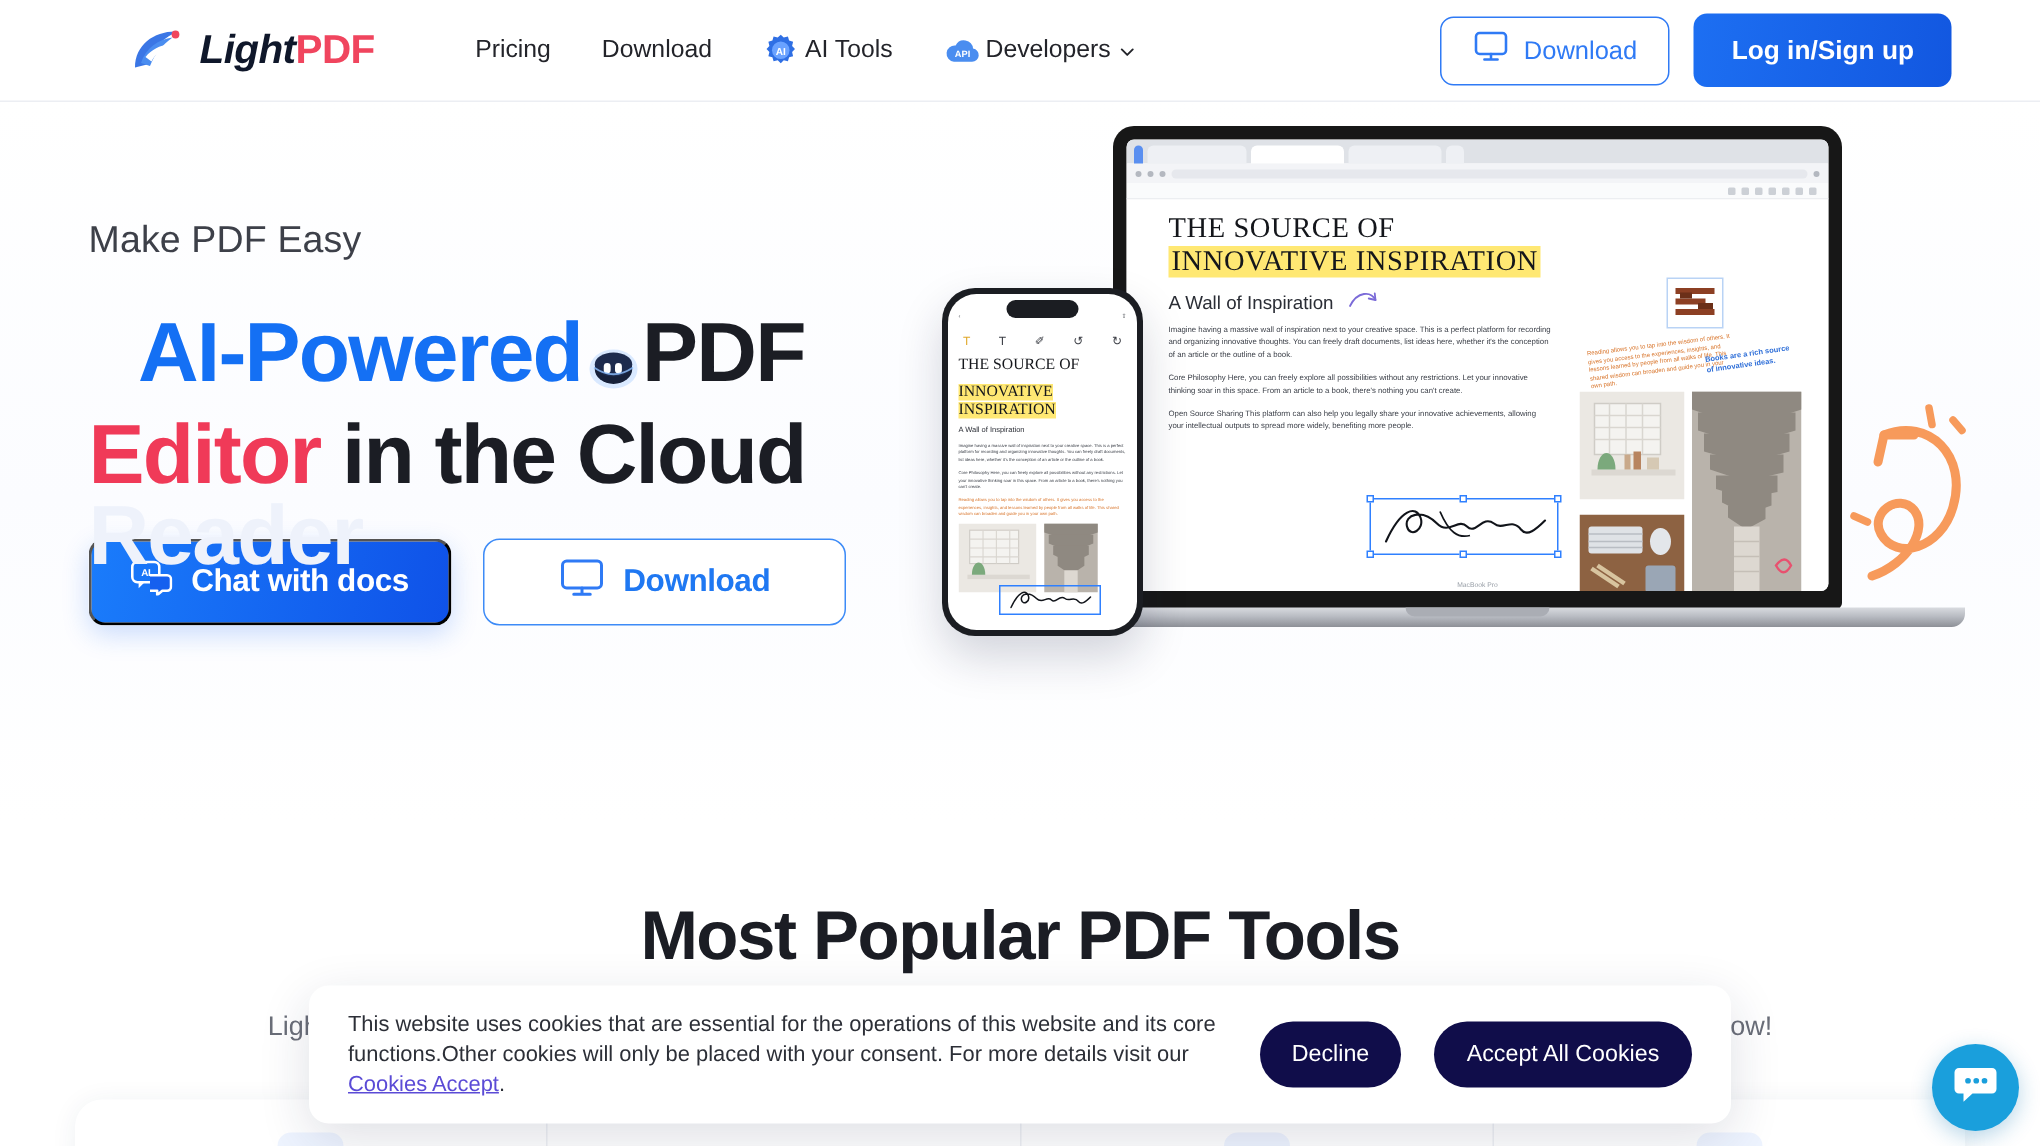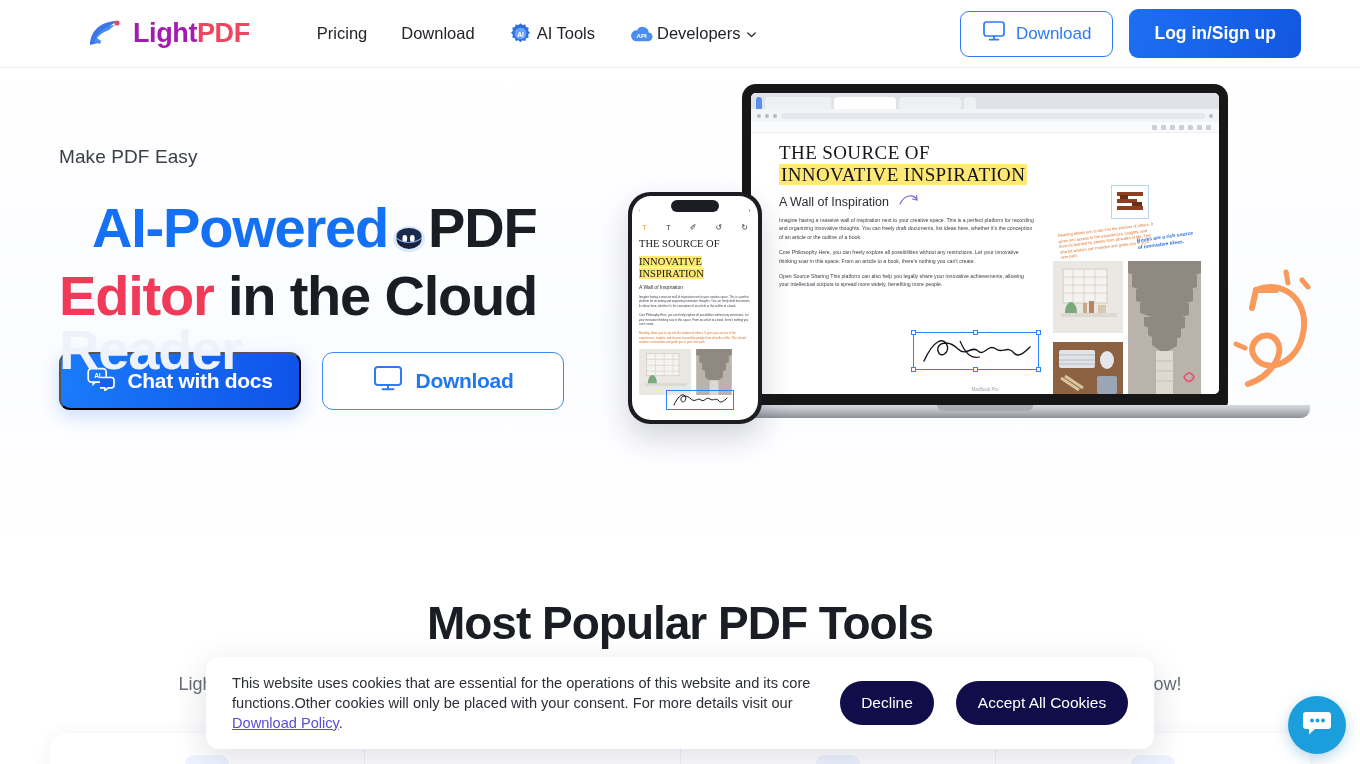--- a/index.html
+++ b/index.html
@@ -13,21 +13,21 @@
 
   
   #header {
     position:absolute; top:0; left:0; width:1360px; height:68px;
     background:#fff; border-bottom:1px solid #eceef3;
     display:flex; align-items:center; z-index:40;
   }
   .logo-wrap { display:flex; align-items:center; margin-left:84px; gap:7px; }
   .logo-mark { width:42px; height:36px; position:relative; }
   .logo-text { font-size:27px; font-weight:600; letter-spacing:-0.4px; }
-  .logo-light { color:#a21caf; }
+  .logo-light { color:#0f172a;font-style:italic; }
   .logo-pdf { color:#f0455e; }
 
   .nav { display:flex; align-items:center; margin-left:50px; gap:0px; }
   .nav-item {
     display:flex; align-items:center; gap:5px;
     font-size:16.5px; color:#23242a; padding:8px 17px; cursor:pointer;
     white-space:nowrap;
   }
   .chev { display:inline-block; width:11px; height:11px; position:relative; top:1px; }
   .chev svg { display:block; }
@@ -46,21 +46,21 @@
     color:#fff; border:none; border-radius:9px;
     height:49px; padding:0 25px;
     font-size:17.5px; font-weight:600; cursor:pointer;
     display:flex; align-items:center;
   }
 
   
   #hero { position:absolute; top:68px; left:0; width:1360px; height:480px;
           background:linear-gradient(180deg,#ffffff 0%,#fbfcff 55%,#ffffff 100%); overflow:hidden; }
   .hero-left { position:absolute; left:59px; top:78px; width:560px; }
-  .eyebrow { font-size:19px; color:#3d4049; font-weight:400; letter-spacing:0.1px; }
+  .eyebrow { font-size:25px; color:#3d4049; font-weight:400; letter-spacing:0.1px; }
   .headline { margin-top:26px; font-size:56px; line-height:68px; font-weight:700; letter-spacing:-1.2px; color:#1b1d24; }
   .hl-blue { color:#1470f4;margin-left:33px; }
   .hl-red  { color:#f03a58; }
   .hl-ghost{ color:#eef2fb; }
   .ai-mascot { display:inline-block; width:34px; height:30px; position:relative; top:-16px; margin:0 2px 0 4px; vertical-align:middle; }
 
   .hero-btns { margin-top:22px; display:flex; gap:21px; }
   .btn-chat {
     background:linear-gradient(100deg,#1a7cfb 0%,#0f52e8 100%);
     color:#fff; border-radius:11px; height:58px; width:242px;
@@ -500,21 +500,21 @@
       <div class="tool-ico"></div>
     </div>
     <div class="tool-col">
       <div class="tool-ico"></div>
     </div>
   </div>
 </div>
 
 <div id="cookie">
   <div class="ck-text">
-    <span>This website uses cookies that are essential for the operations of this website and its core functions.Other cookies will only be placed with your consent. For more details visit our </span><span class="ck-link">Download Policy</span><span>.</span>
+    <span>This website uses cookies that are essential for the operations of this website and its core functions.Other cookies will only be placed with your consent. For more details visit our </span><span class="ck-link">Cookies Accept</span><span>.</span>
   </div>
   <div class="ck-btns">
     <button class="ck-btn ck-decline">Decline</button>
     <button class="ck-btn ck-accept">Accept All Cookies</button>
   </div>
 </div>
 
 <div id="chat-widget">
   <span>
     <svg width="30" height="28" viewBox="0 0 30 28">

